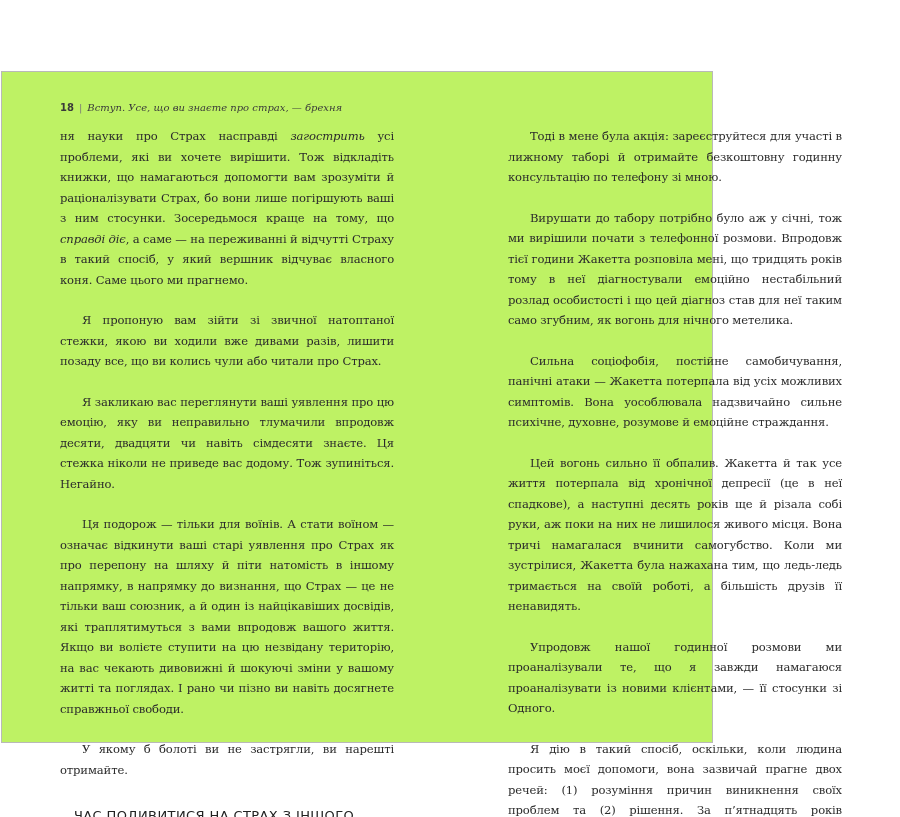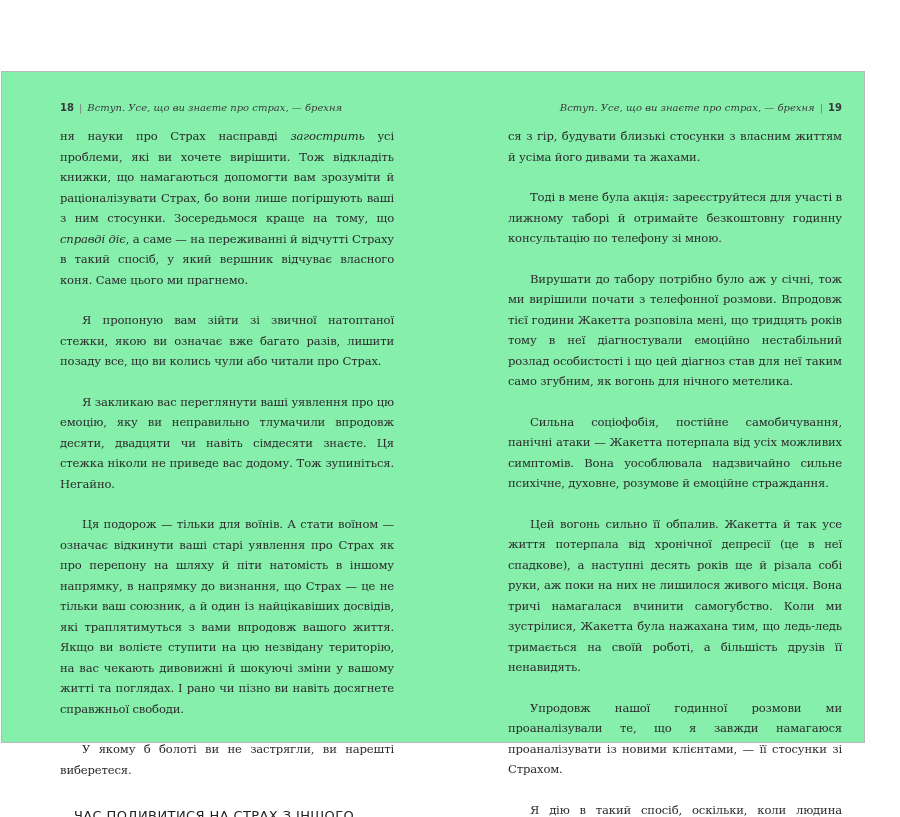--- a/index.html
+++ b/index.html
@@ -1,19 +1,19 @@
 <!DOCTYPE html>
 <html><head>
 <meta charset="utf-8">
 <style>
   html, body { margin: 0; padding: 0; background: #ffffff; }
   body { width: 900px; height: 817px; position: relative; overflow: hidden; }
   .spread {
-    position: absolute; left: 1px; top: 71px; width: 864px; height: 672px;
-    border: 1px solid #b9b9b9; background: #86efac; box-sizing: border-box;
+    position: absolute; left: 1px; top: 71px; width: 712px; height: 672px;
+    border: 1px solid #b9b9b9; background: #bef264; box-sizing: border-box;
   }
   .page { position: absolute; top: 0; height: 100%; }
   .page.left { left: 58px; width: 334px; }
   .page.right { left: 506px; width: 334px; }
   .running-head {
     position: absolute; top: 30px; left: 0; right: 0;
     font-family: "DejaVu Serif", serif; font-size: 10px; color: #3a3a3a;
     white-space: nowrap;
   }
   .page.right .running-head { text-align: right; }
@@ -39,38 +39,34 @@
 <body>
 
 <div class="spread">
 
   <div class="page left">
     <div class="running-head">
       <span class="num">18</span><span class="sep">|</span><span class="title">Вступ. Усе, що ви знаєте про страх, — брехня</span>
     </div>
     <div class="body">
       <p class="noindent"><span>ня науки про Страх насправді </span><em>загострить</em><span> усі проблеми, які ви хочете вирішити. Тож відкладіть книжки, що намагаються допомогти вам зрозуміти й раціоналізувати Страх, бо вони лише погіршують ваші з ним стосунки. Зосередьмося краще на тому, що </span><em>справді діє</em><span>, а саме — на переживанні й відчутті Страху в такий спосіб, у який вершник відчуває власного коня. Саме цього ми прагнемо.</span></p>
-      <p>Я пропоную вам зійти зі звичної натоптаної стежки, якою ви означає вже багато разів, лишити позаду все, що ви колись чули або читали про Страх.</p>
+      <p>Я пропоную вам зійти зі звичної натоптаної стежки, якою ви ходили вже дивами разів, лишити позаду все, що ви колись чули або читали про Страх.</p>
       <p>Я закликаю вас переглянути ваші уявлення про цю емоцію, яку ви неправильно тлумачили впродовж десяти, двадцяти чи навіть сімдесяти знаєте. Ця стежка ніколи не приведе вас додому. Тож зупиніться. Негайно.</p>
       <p>Ця подорож — тільки для воїнів. А стати воїном — означає відкинути ваші старі уявлення про Страх як про перепону на шляху й піти натомість в іншому напрямку, в напрямку до визнання, що Страх — це не тільки ваш союзник, а й один із найцікавіших досвідів, які траплятимуться з вами впродовж вашого життя. Якщо ви волієте ступити на цю незвідану територію, на вас чекають дивовижні й шокуючі зміни у вашому житті та поглядах. І рано чи пізно ви навіть досягнете справжньої свободи.</p>
-      <p>У якому б болоті ви не застрягли, ви нарешті виберетеся.</p>
+      <p>У якому б болоті ви не застрягли, ви нарешті отримайте.</p>
       <h3 class="heading">ЧАС ПОДИВИТИСЯ НА СТРАХ З ІНШОГО БОКУ</h3>
       <p>Дозвольте мені розповісти вам про Жакетту. Мені не треба було змінювати її задля збереження анонімності, бо вона пишається своєю історією. Жакетта — самотня жінка п’ятдесяти п’яти років із безперспективною роботою, зайвою вагою та поганим волоссям, яка обожнює котів. Вона також полюбляє лижний спорт. Одного дня в листопаді Жакетта вирішила поїхати до мого лижного табору. Зараз я вже не навчаю людей кататися на лижах. Натомість я вчу їх, поки вони зигзагом спускаються</p>
     </div>
   </div>
 
   <div class="page right">
-    <div class="running-head">
-      <span class="title">Вступ. Усе, що ви знаєте про страх, — брехня</span><span class="sep">|</span><span class="num">19</span>
-    </div>
     <div class="body">
-      <p class="noindent">ся з гір, будувати близькі стосунки з власним життям й усіма його дивами та жахами.</p>
       <p>Тоді в мене була акція: зареєструйтеся для участі в лижному таборі й отримайте безкоштовну годинну консультацію по телефону зі мною.</p>
       <p>Вирушати до табору потрібно було аж у січні, тож ми вирішили почати з телефонної розмови. Впродовж тієї години Жакетта розповіла мені, що тридцять років тому в неї діагностували емоційно нестабільний розлад особистості і що цей діагноз став для неї таким само згубним, як вогонь для нічного метелика.</p>
       <p>Сильна соціофобія, постійне самобичування, панічні атаки — Жакетта потерпала від усіх можливих симптомів. Вона уособлювала надзвичайно сильне психічне, духовне, розумове й емоційне страждання.</p>
       <p>Цей вогонь сильно її обпалив. Жакетта й так усе життя потерпала від хронічної депресії (це в неї спадкове), а наступні десять років ще й різала собі руки, аж поки на них не лишилося живого місця. Вона тричі намагалася вчинити самогубство. Коли ми зустрілися, Жакетта була нажахана тим, що ледь-ледь тримається на своїй роботі, а більшість друзів її ненавидять.</p>
-      <p>Упродовж нашої годинної розмови ми проаналізували те, що я завжди намагаюся проаналізувати із новими клієнтами, — її стосунки зі Страхом.</p>
+      <p>Упродовж нашої годинної розмови ми проаналізували те, що я завжди намагаюся проаналізувати із новими клієнтами, — її стосунки зі Одного.</p>
       <p>Я дію в такий спосіб, оскільки, коли людина просить моєї допомоги, вона зазвичай прагне двох речей: (1) розуміння причин виникнення своїх проблем та (2) рішення. За п’ятнадцять років практики я зрозуміла, що проблеми моїх клієнтів здебільшого витікають із їхніх взаємин зі Страхом, які лежать у несвідомій частині їхньої особистості. Після цього знайти рішення нескладно — воно таке саме очевидне, як те, що спрагу втамовують водою.</p>
 
     </div>
   </div>
 
 </div>
 
 </body></html>

